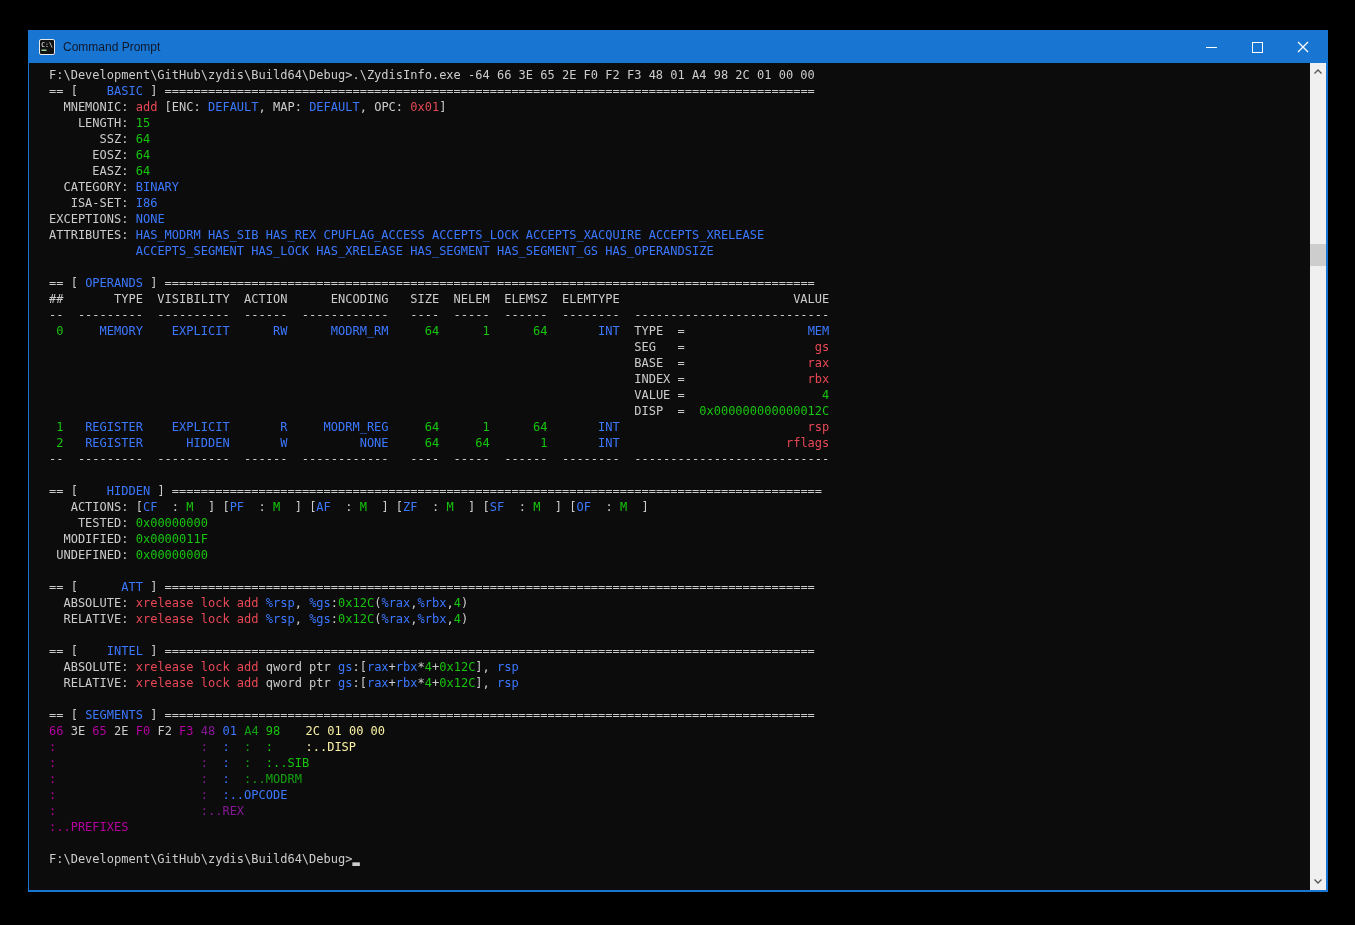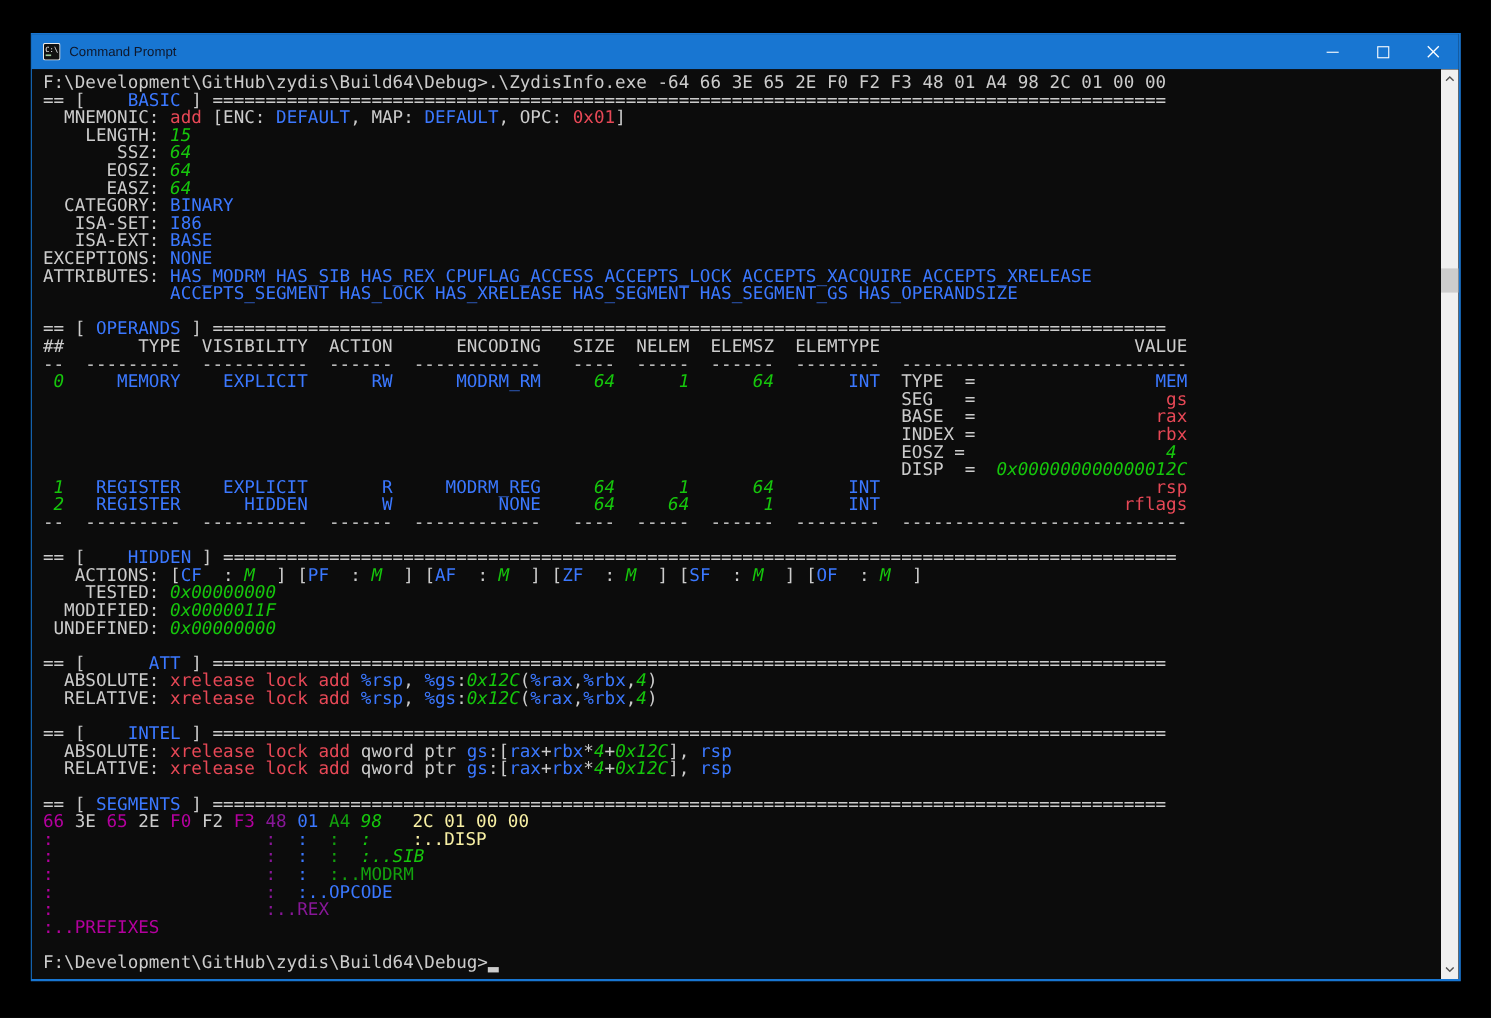--- a/index.html
+++ b/index.html
@@ -22,28 +22,28 @@
     white-space:nowrap;overflow:hidden;
   }
   .controls{display:flex;height:32px;flex:0 0 auto;}
   .tb-btn{width:46px;height:32px;display:flex;align-items:center;justify-content:center;cursor:default;}
   .min-glyph{width:11px;height:1px;background:#fff;}
   .max-glyph{width:9px;height:9px;border:1px solid #fff;}
   .content{
     position:absolute;left:0;top:32px;right:0;bottom:0;background:var(--c-bg,#0C0C0C);overflow:hidden;
   }
   .term{
-    position:absolute;left:10px;top:4px;
+    position:absolute;left:20px;top:4px;
     font-family:"DejaVu Sans Mono","Liberation Mono",monospace;
-    font-size:16px;line-height:16px;color:var(--c-w,#CCCCCC);
+    font-size:12px;line-height:16px;color:var(--c-w,#CCCCCC);
   }
   .tl{height:16px;white-space:pre;}
   .c-w{color:var(--c-w,#CCCCCC);}
   .c-b{color:var(--c-b,#3B78FF);margin-top:28px;}
-  .c-g{color:var(--c-g,#16C60C);font-style:italic;}
+  .c-g{color:var(--c-g,#16C60C);}
   .c-gd{color:var(--c-gd,#13A10E);}
   .c-r{color:var(--c-r,#E74856);}
   .c-m{color:var(--c-m,#B4009E);}
   .c-p{color:var(--c-p,#881798);}
   .c-y{color:var(--c-y,#F9F1A5);margin-left:18px;}
   .c-cur{color:var(--c-w,#CCCCCC);}
   .scrollbar{
     position:absolute;top:0;right:0;bottom:0;width:16px;background:#F0F0F0;
   }
   .sb-btn{
@@ -85,33 +85,32 @@
     <div class="term">
         <div class="tl"><span class="c-w">F:\Development\GitHub\zydis\Build64\Debug&gt;.\ZydisInfo.exe -64 66 3E 65 2E F0 F2 F3 48 01 A4 98 2C 01 00 00</span></div>
         <div class="tl"><span class="c-w">== [ </span><span class="c-b">   BASIC</span><span class="c-w"> ] </span><span class="c-w">==========================================================================================</span></div>
         <div class="tl"><span class="c-w">  MNEMONIC: </span><span class="c-r">add</span><span class="c-w"> [ENC: </span><span class="c-b">DEFAULT</span><span class="c-w">, MAP: </span><span class="c-b">DEFAULT</span><span class="c-w">, OPC: </span><span class="c-r">0x01</span><span class="c-w">]</span></div>
         <div class="tl"><span class="c-w">    LENGTH: </span><span class="c-g">15</span></div>
         <div class="tl"><span class="c-w">       SSZ: </span><span class="c-g">64</span></div>
         <div class="tl"><span class="c-w">      EOSZ: </span><span class="c-g">64</span></div>
         <div class="tl"><span class="c-w">      EASZ: </span><span class="c-g">64</span></div>
         <div class="tl"><span class="c-w">  CATEGORY: </span><span class="c-b">BINARY</span></div>
         <div class="tl"><span class="c-w">   ISA-SET: </span><span class="c-b">I86</span></div>
-        <div class="tl"><span class="c-w">   ISA-EXT: </span><span class="c-b">BASE</span></div>
         <div class="tl"><span class="c-w">EXCEPTIONS: </span><span class="c-b">NONE</span></div>
         <div class="tl"><span class="c-w">ATTRIBUTES: </span><span class="c-b">HAS_MODRM HAS_SIB HAS_REX CPUFLAG_ACCESS ACCEPTS_LOCK ACCEPTS_XACQUIRE ACCEPTS_XRELEASE</span></div>
         <div class="tl"><span class="c-w">            </span><span class="c-b">ACCEPTS_SEGMENT HAS_LOCK HAS_XRELEASE HAS_SEGMENT HAS_SEGMENT_GS HAS_OPERANDSIZE</span></div>
         <div class="tl"> </div>
         <div class="tl"><span class="c-w">== [ </span><span class="c-b">OPERANDS</span><span class="c-w"> ] </span><span class="c-w">==========================================================================================</span></div>
         <div class="tl"><span class="c-w">##       TYPE  VISIBILITY  ACTION      ENCODING   SIZE  NELEM  ELEMSZ  ELEMTYPE</span><span class="c-w">                        </span><span class="c-w">VALUE</span></div>
         <div class="tl"><span class="c-w">--  ---------  ----------  ------  ------------   ----  -----  ------  --------  ---------------------------</span></div>
         <div class="tl"><span class="c-g"> 0</span><span class="c-b">     MEMORY    EXPLICIT      RW      MODRM_RM</span><span class="c-g">     64      1      64</span><span class="c-b">       INT</span><span class="c-w">  TYPE  =</span><span class="c-w">                 </span><span class="c-b">MEM</span></div>
         <div class="tl"><span class="c-w">                                                                                 </span><span class="c-w">SEG   =</span><span class="c-w">                  </span><span class="c-r">gs</span></div>
         <div class="tl"><span class="c-w">                                                                                 </span><span class="c-w">BASE  =</span><span class="c-w">                 </span><span class="c-r">rax</span></div>
         <div class="tl"><span class="c-w">                                                                                 </span><span class="c-w">INDEX =</span><span class="c-w">                 </span><span class="c-r">rbx</span></div>
-        <div class="tl"><span class="c-w">                                                                                 </span><span class="c-w">EOSZ =</span><span class="c-w">                   </span><span class="c-g">4</span></div>
+        <div class="tl"><span class="c-w">                                                                                 </span><span class="c-w">VALUE =</span><span class="c-w">                   </span><span class="c-g">4</span></div>
         <div class="tl"><span class="c-w">                                                                                 </span><span class="c-w">DISP  =  </span><span class="c-g">0x000000000000012C</span></div>
         <div class="tl"><span class="c-g"> 1</span><span class="c-b">   REGISTER    EXPLICIT       R     MODRM_REG</span><span class="c-g">     64      1      64</span><span class="c-b">       INT</span><span class="c-w">                          </span><span class="c-r">rsp</span></div>
         <div class="tl"><span class="c-g"> 2</span><span class="c-b">   REGISTER      HIDDEN       W          NONE</span><span class="c-g">     64     64       1</span><span class="c-b">       INT</span><span class="c-w">                       </span><span class="c-r">rflags</span></div>
         <div class="tl"><span class="c-w">--  ---------  ----------  ------  ------------   ----  -----  ------  --------  ---------------------------</span></div>
         <div class="tl"> </div>
         <div class="tl"><span class="c-w">== [ </span><span class="c-b">   HIDDEN</span><span class="c-w"> ] </span><span class="c-w">==========================================================================================</span></div>
         <div class="tl"><span class="c-w">   ACTIONS: [</span><span class="c-b">CF</span><span class="c-w">  : </span><span class="c-g">M</span><span class="c-w">  ] [</span><span class="c-b">PF</span><span class="c-w">  : </span><span class="c-g">M</span><span class="c-w">  ] [</span><span class="c-b">AF</span><span class="c-w">  : </span><span class="c-g">M</span><span class="c-w">  ] [</span><span class="c-b">ZF</span><span class="c-w">  : </span><span class="c-g">M</span><span class="c-w">  ] [</span><span class="c-b">SF</span><span class="c-w">  : </span><span class="c-g">M</span><span class="c-w">  ] [</span><span class="c-b">OF</span><span class="c-w">  : </span><span class="c-g">M</span><span class="c-w">  ]</span></div>
         <div class="tl"><span class="c-w">    TESTED: </span><span class="c-g">0x00000000</span></div>
         <div class="tl"><span class="c-w">  MODIFIED: </span><span class="c-g">0x0000011F</span></div>
         <div class="tl"><span class="c-w"> UNDEFINED: </span><span class="c-g">0x00000000</span></div>

